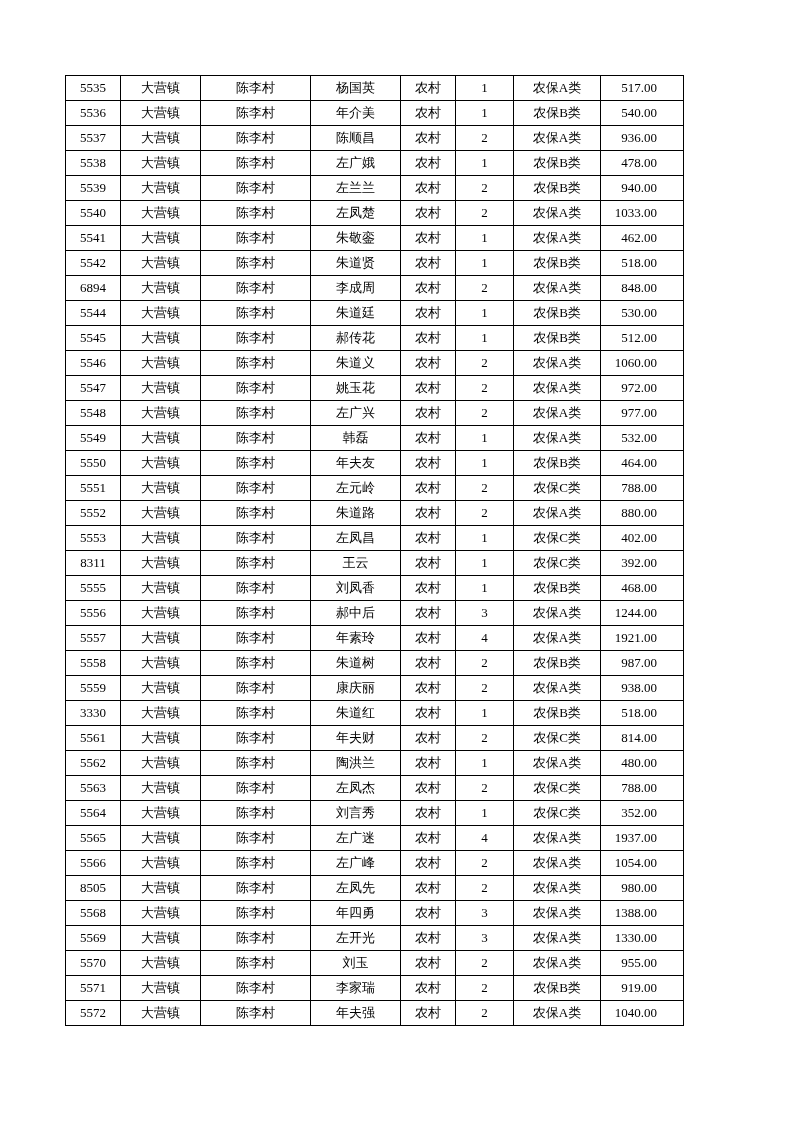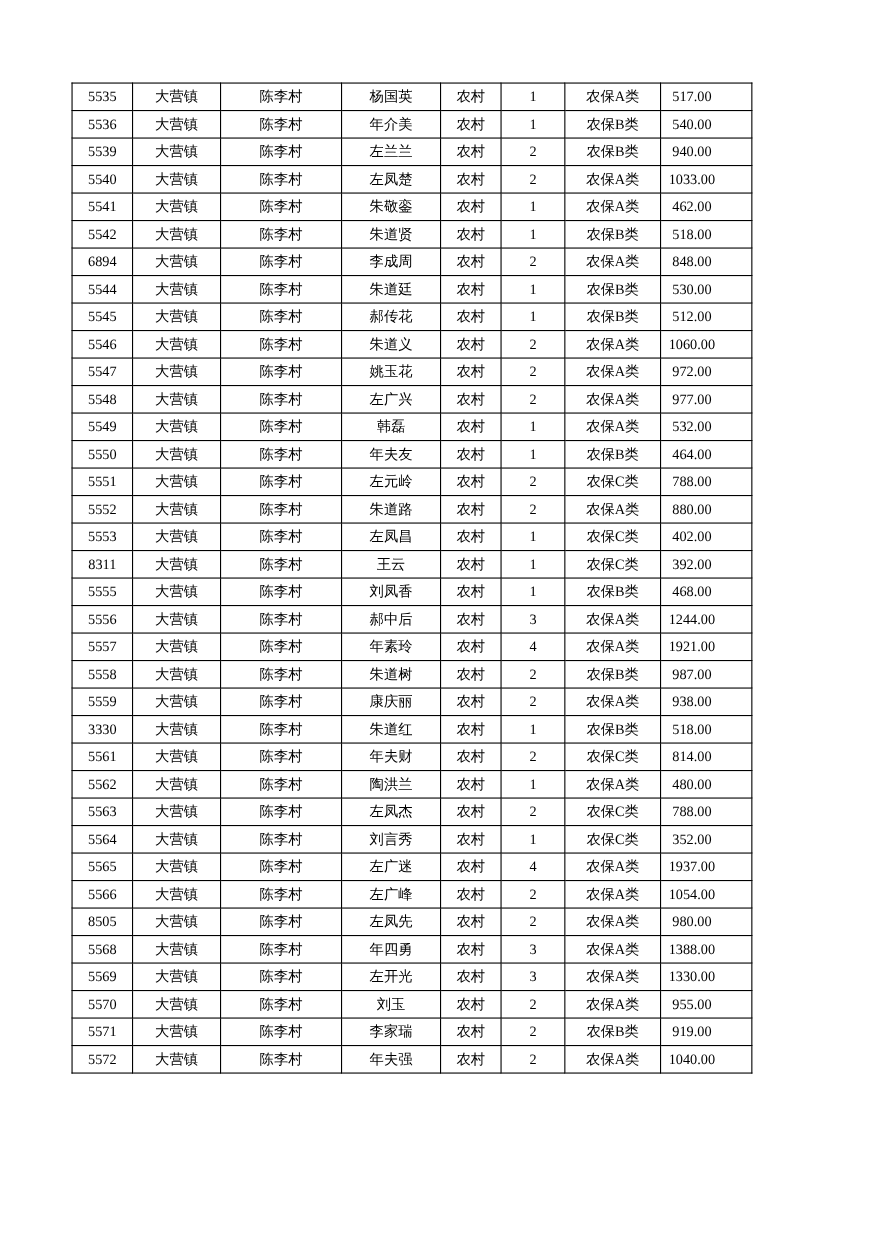--- a/index.html
+++ b/index.html
@@ -29,21 +29,21 @@
     padding: 0;
     font-size: 13px;
     color: #000000;
     text-align: center;
     white-space: nowrap;
     overflow: hidden;
     vertical-align: middle;
   }
   
   table.records td:nth-child(8) {
-    text-align: center;
+    text-align: right;
     padding-right: 26px;
   }
 </style>
 </head>
 <body>
 
 <div class="page">
   <table class="records">
     <colgroup>
       <col style="width:55px">
@@ -70,20 +70,40 @@
           <td>5536</td>
           <td>大营镇</td>
           <td>陈李村</td>
           <td>年介美</td>
           <td>农村</td>
           <td>1</td>
           <td>农保B类</td>
           <td>540.00</td>
         </tr>
         <tr>
+          <td>5537</td>
+          <td>大营镇</td>
+          <td>陈李村</td>
+          <td>陈顺昌</td>
+          <td>农村</td>
+          <td>2</td>
+          <td>农保A类</td>
+          <td>936.00</td>
+        </tr>
+        <tr>
+          <td>5538</td>
+          <td>大营镇</td>
+          <td>陈李村</td>
+          <td>左广娥</td>
+          <td>农村</td>
+          <td>1</td>
+          <td>农保B类</td>
+          <td>478.00</td>
+        </tr>
+        <tr>
           <td>5539</td>
           <td>大营镇</td>
           <td>陈李村</td>
           <td>左兰兰</td>
           <td>农村</td>
           <td>2</td>
           <td>农保B类</td>
           <td>940.00</td>
         </tr>
         <tr>

